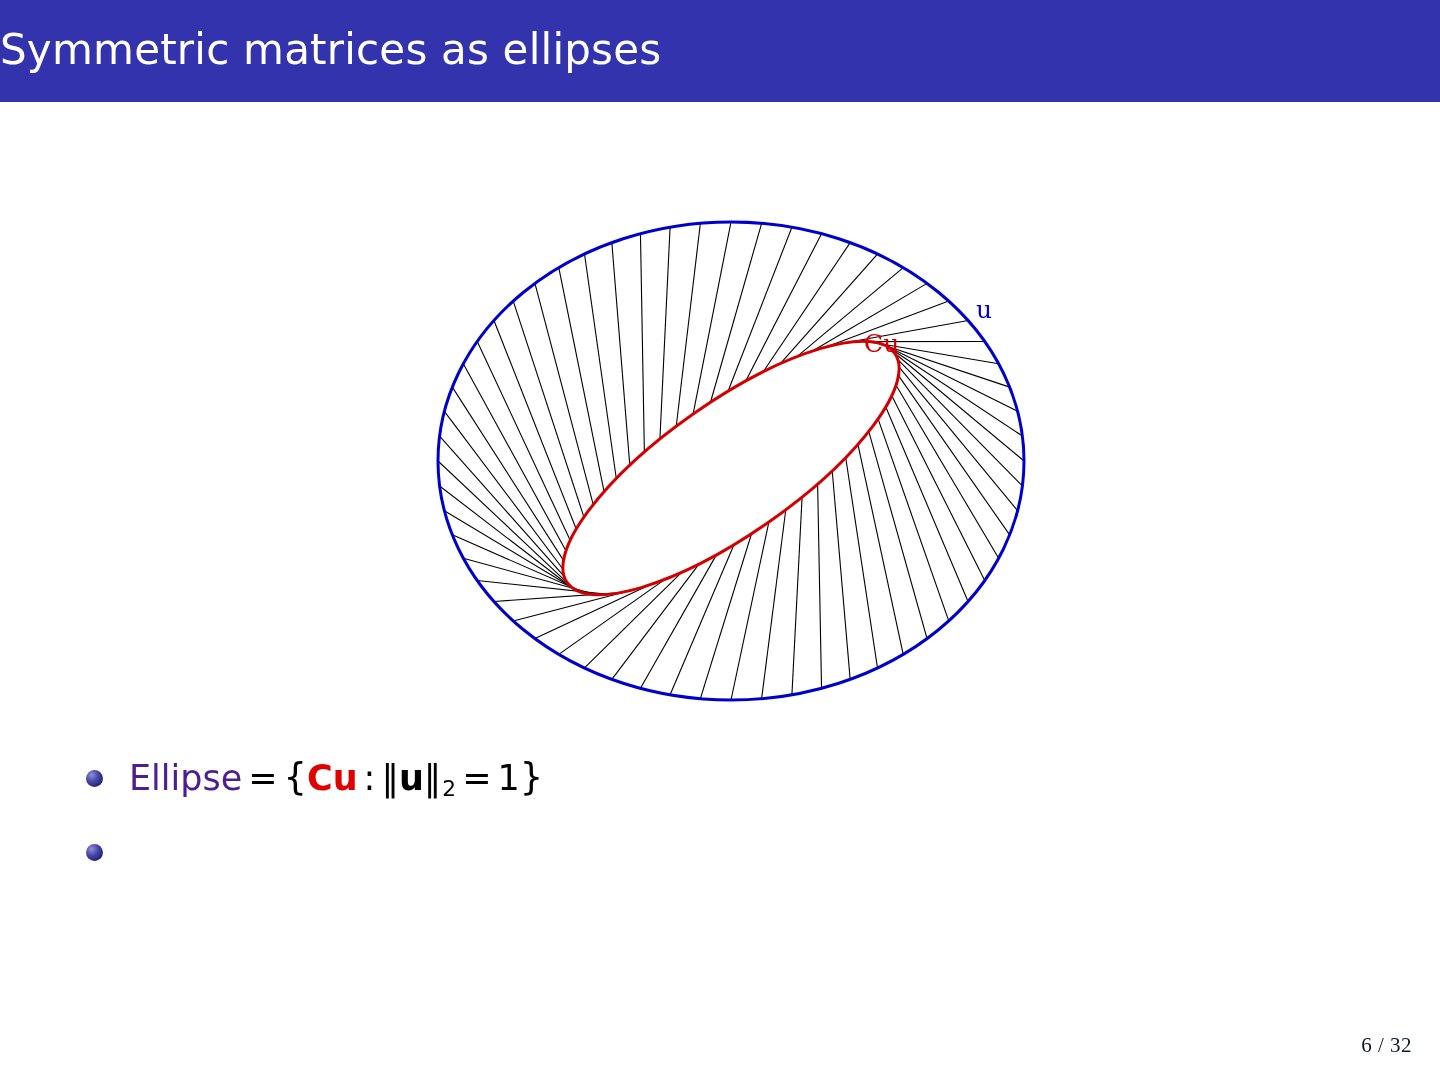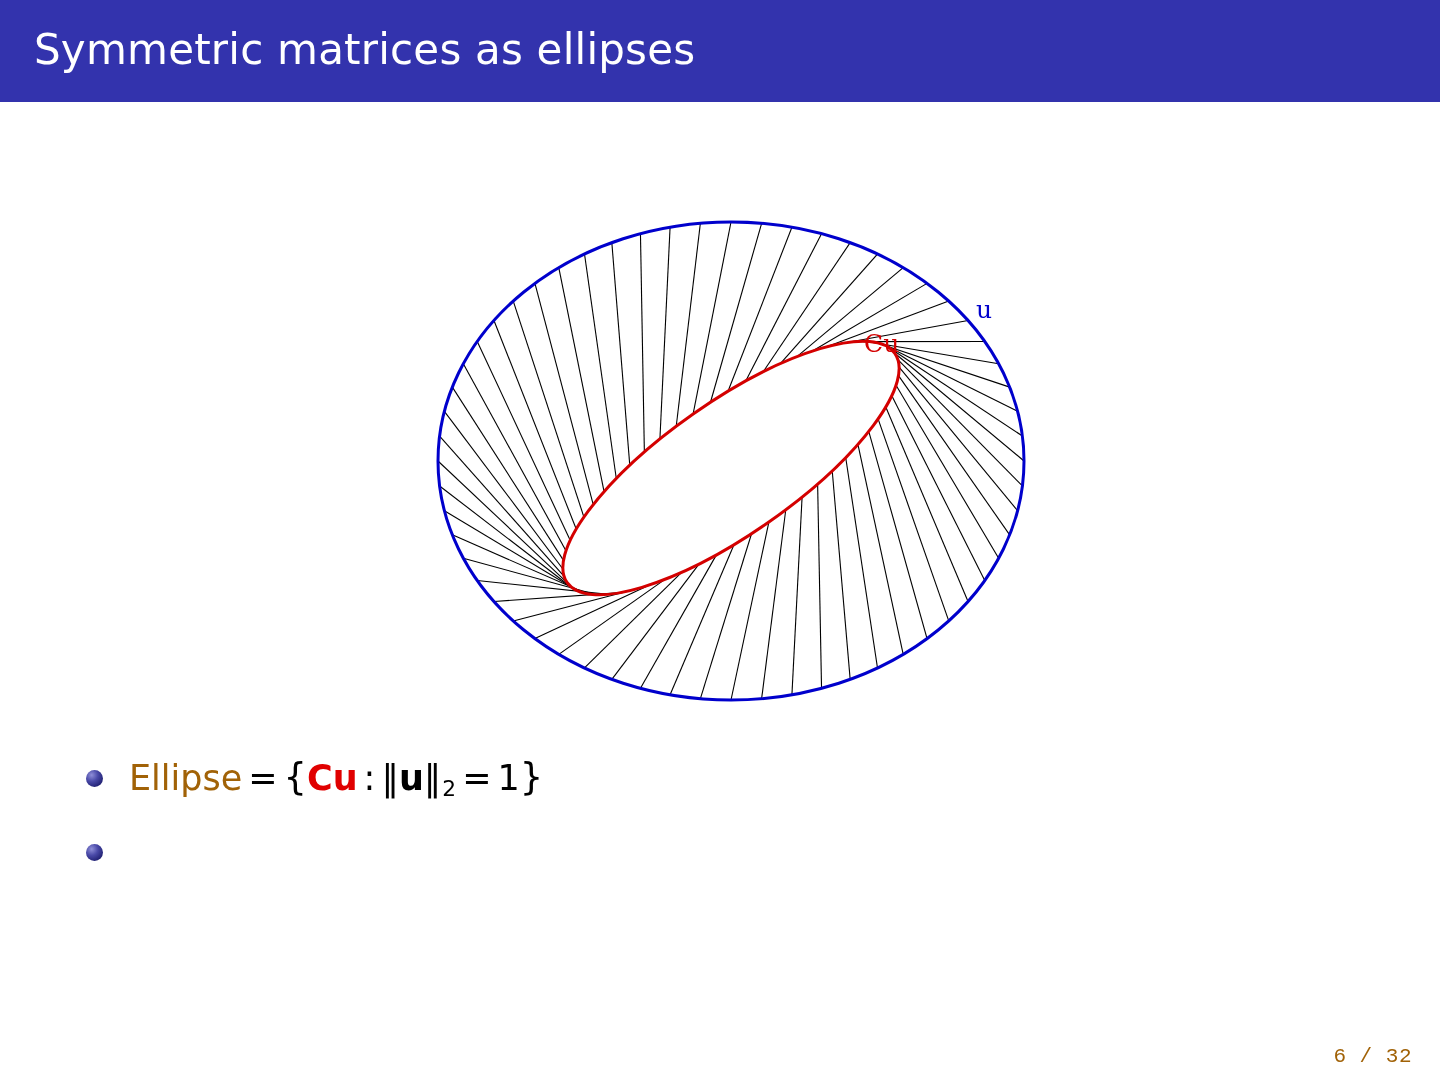--- a/index.html
+++ b/index.html
@@ -25,21 +25,20 @@
     background: #3333AD;
     display: flex;
     align-items: center;
   }
   .title-text {
     color: #ffffff;
     font-family: "DejaVu Sans", sans-serif;
     font-size: 42px;
     font-weight: 400;
     letter-spacing: 0.2px;
-    padding-left: 34px;
     line-height: 1;
     margin-top: -2px;
   }
 
   
   .figure-wrap {
     position: absolute;
     left: 420px;
     top: 200px;
     width: 610px;
@@ -73,41 +72,41 @@
     margin-right: 26px;
     background: radial-gradient(circle at 33% 30%, #8f8fd8 0%, #4a4aa8 38%, #26267a 72%, #1b1b5c 100%);
   }
   .bullet-text {
     font-family: "DejaVu Sans", sans-serif;
     font-size: 35px;
     color: #000000;
     line-height: 52px;
     white-space: nowrap;
   }
-  .red  { color: #a16207; }
+  .red  { color: #4c1d95; }
   .bred { color: #E00000; font-weight: bold; }
   .blue { color: #1A1AE8; }
   .bblue{ color: #1A1AE8; font-weight: bold; }
   .mathbf { font-weight: bold; }
   .op { padding: 0 6px; }
   .sub {
     font-size: 0.62em;
     vertical-align: -0.28em;
     padding-left: 1px;
   }
   .brace { font-size: 1.05em; }
 
   
   .page-number {
     position: absolute;
     right: 28px;
-    bottom: 12px;
-    font-family: Liberation Mono, monospace;
+    bottom: 22px;
+    font-family: Liberation Serif, serif;
     font-size: 21px;
-    color: #a16207;
+    color: #0f172a;
     letter-spacing: 0.5px;
   }
 </style>
 </head>
 <body>
 
 <div class="title-bar" style="background: rgb(51, 51, 173);">
   <div class="title-text">Symmetric matrices as ellipses</div>
 </div>
 

